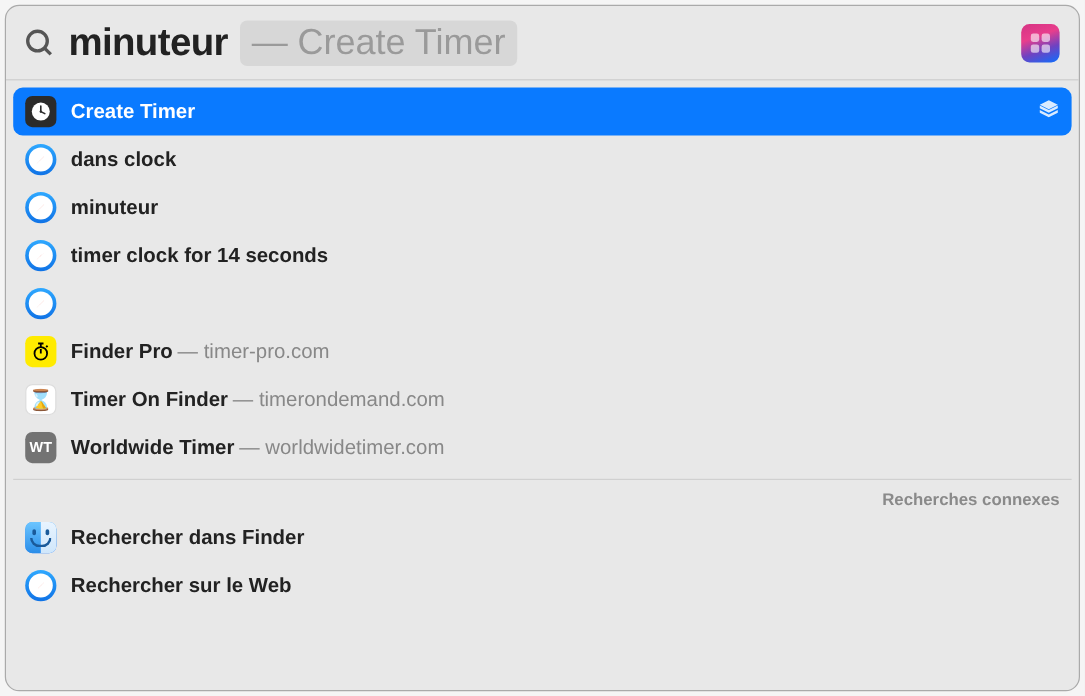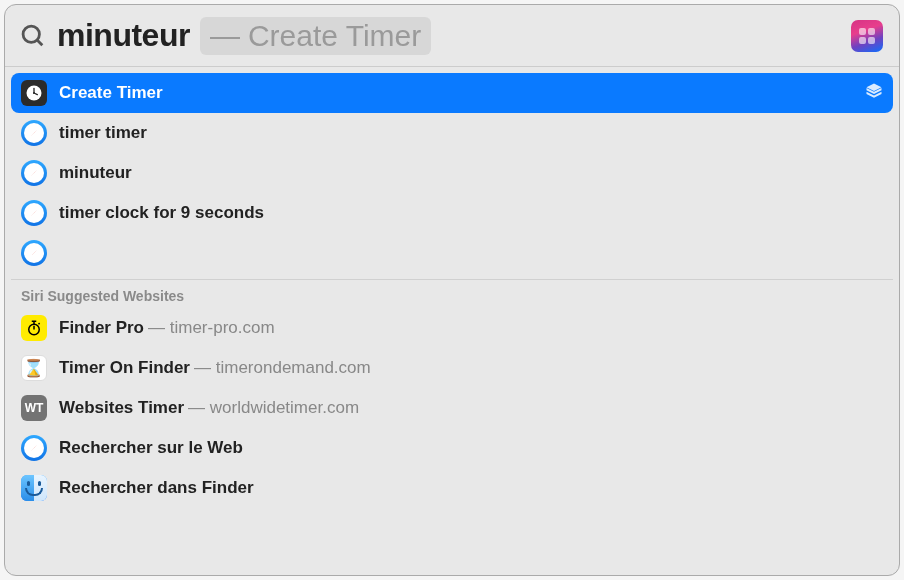--- a/index.html
+++ b/index.html
@@ -13,20 +13,21 @@
     .spotlight-window {
       width: 896px;
       height: 572px;
       margin: 4px;
       background: #e8e8e8;
       border: 1px solid #aaa;
       border-radius: 12px;
       overflow: hidden;
       display: flex;
       flex-direction: column;
+      text-align: right;
     }
     .search-bar {
       display: flex;
       align-items: center;
       padding: 10px 16px 10px 14px;
       height: 62px;
       border-bottom: 1px solid #ccc;
     }
     .search-icon-svg {
       width: 28px;
@@ -233,21 +234,21 @@
     <div class="top-section">
       <div class="result-row">
         <div class="result-icon safari-icon">
           <div class="safari-icon-inner">
               <svg width="14" height="14" viewBox="0 0 24 24">
                 <polygon points="5,19 13,11 19,5 11,13" fill="#e74c3c"></polygon>
                 <polygon points="5,19 11,13 13,11" fill="#fff"></polygon>
               </svg>
             </div>
         </div>
-        <span class="result-title">timer timer</span>
+        <span class="result-title">dans clock</span>
       </div>
       <div class="result-row">
         <div class="result-icon safari-icon">
           <div class="safari-icon-inner">
               <svg width="14" height="14" viewBox="0 0 24 24">
                 <polygon points="5,19 13,11 19,5 11,13" fill="#e74c3c"></polygon>
                 <polygon points="5,19 11,13 13,11" fill="#fff"></polygon>
               </svg>
             </div>
         </div>
@@ -255,35 +256,34 @@
       </div>
       <div class="result-row">
         <div class="result-icon safari-icon">
           <div class="safari-icon-inner">
               <svg width="14" height="14" viewBox="0 0 24 24">
                 <polygon points="5,19 13,11 19,5 11,13" fill="#e74c3c"></polygon>
                 <polygon points="5,19 11,13 13,11" fill="#fff"></polygon>
               </svg>
             </div>
         </div>
-        <span class="result-title">timer clock for 9 seconds</span>
+        <span class="result-title">timer clock for 14 seconds</span>
       </div>
       <div class="result-row">
         <div class="result-icon safari-icon">
           <div class="safari-icon-inner">
               <svg width="14" height="14" viewBox="0 0 24 24">
                 <polygon points="5,19 13,11 19,5 11,13" fill="#e74c3c"></polygon>
                 <polygon points="5,19 11,13 13,11" fill="#fff"></polygon>
               </svg>
             </div>
         </div>
       </div>
     </div>
 
-    <div class="section-label">Siri Suggested Websites</div>
 
     <div class="result-row">
       <div class="result-icon timer-pro-icon">
         <svg viewBox="0 0 24 24" fill="none" stroke="#000" stroke-width="2">
             <circle cx="12" cy="14" r="7"></circle>
             <line x1="12" y1="14" x2="12" y2="9"></line>
             <line x1="9" y1="3" x2="15" y2="3"></line>
             <line x1="12" y1="3" x2="12" y2="7"></line>
             <line x1="18" y1="7" x2="19.5" y2="5.5"></line>
           </svg>
@@ -295,41 +295,42 @@
       <div class="result-icon hourglass-icon">
           <span>⌛</span>
         </div>
       <span class="result-title">Timer On Finder</span>
       <span class="result-suffix"> — <span>timerondemand.com</span></span>
     </div>
     <div class="result-row">
       <div class="result-icon wt-icon">
           <span>WT</span>
         </div>
-      <span class="result-title">Websites Timer</span>
+      <span class="result-title">Worldwide Timer</span>
       <span class="result-suffix"> — <span>worldwidetimer.com</span></span>
     </div>
 
-
+    <div class="section-label">Recherches connexes</div>
+
+    <div class="result-row">
+      <div class="result-icon finder-icon">
+        <div class="left"></div>
+          <div class="right"></div>
+        <div class="eye l"></div>
+          <div class="eye r"></div>
+        <div class="smile"></div>
+      </div>
+      <span class="result-title">Rechercher dans Finder</span>
+    </div>
     <div class="result-row">
       <div class="result-icon safari-icon">
         <div class="safari-icon-inner">
             <svg width="14" height="14" viewBox="0 0 24 24">
               <polygon points="5,19 13,11 19,5 11,13" fill="#e74c3c"></polygon>
               <polygon points="5,19 11,13 13,11" fill="#fff"></polygon>
             </svg>
           </div>
       </div>
       <span class="result-title">Rechercher sur le Web</span>
     </div>
-    <div class="result-row">
-      <div class="result-icon finder-icon">
-        <div class="left"></div>
-          <div class="right"></div>
-        <div class="eye l"></div>
-          <div class="eye r"></div>
-        <div class="smile"></div>
-      </div>
-      <span class="result-title">Rechercher dans Finder</span>
-    </div>
 
   </div>
 </div>
 
 </body></html>

